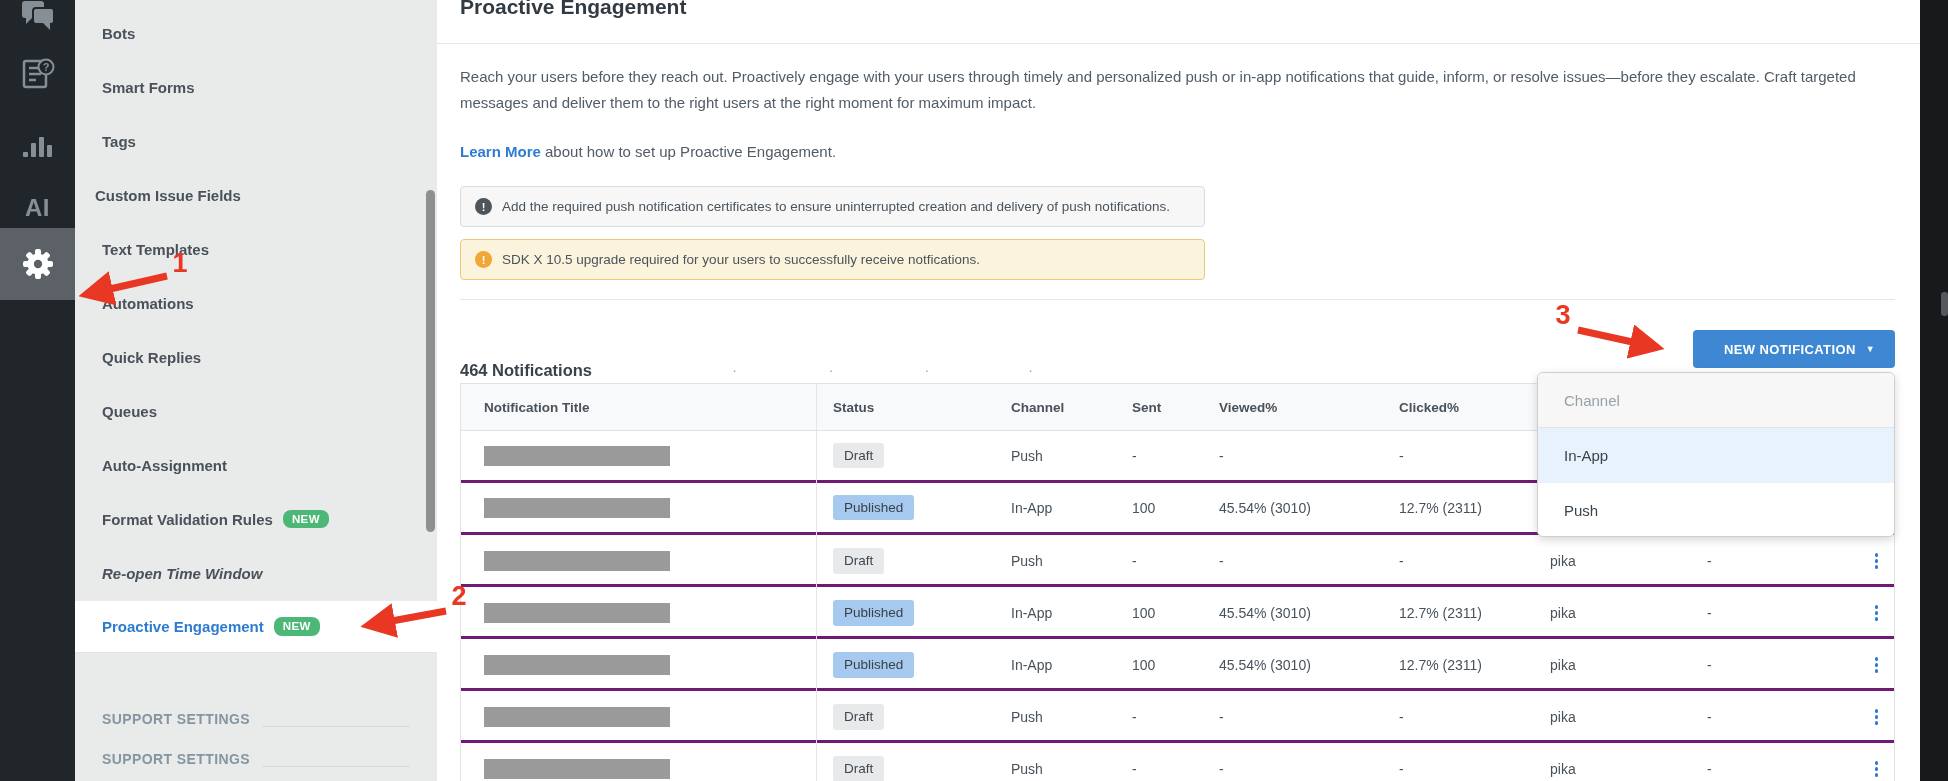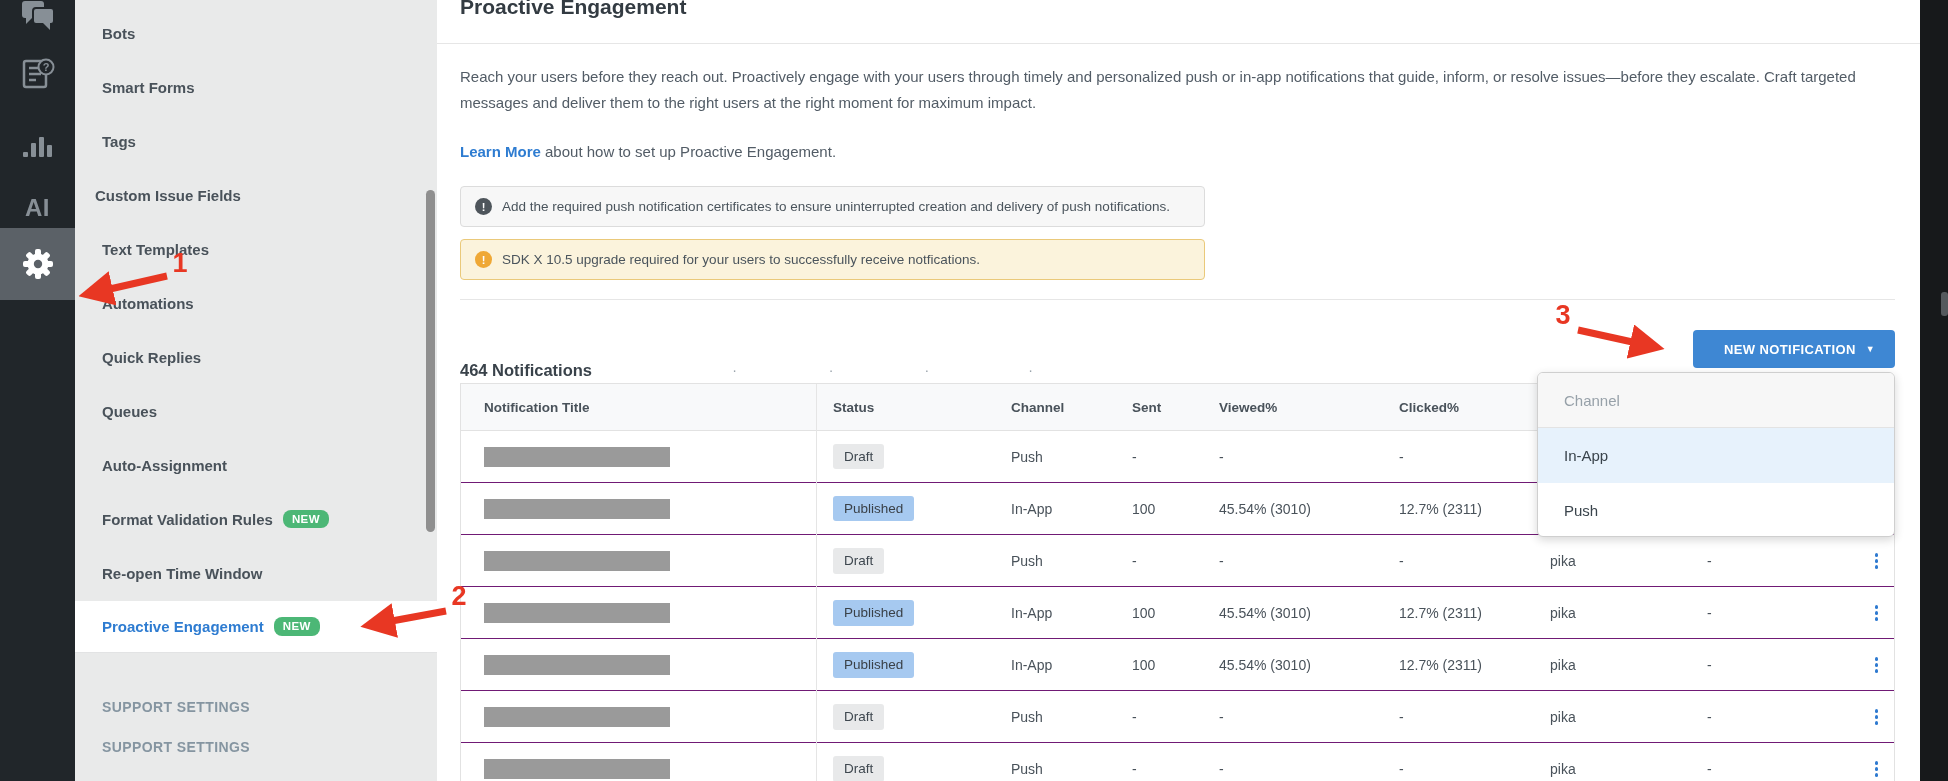--- a/index.html
+++ b/index.html
@@ -17,22 +17,22 @@
   .bars { display:flex; align-items:flex-end; gap:3px; height:22px; }
   .bars i { display:block; width:5px; background:#878f96; border-radius:1px; }
   
   .sidebar { position:absolute; left:75px; top:0; width:362px; height:781px; background:#e9eaea; z-index:2; }
   .side-item { position:absolute; left:0; width:362px; height:30px; display:flex; align-items:center; padding-left:27px;
                font-size:15px; font-weight:bold; color:#49525a; cursor:pointer; }
   .side-item.active-row { height:52px; background:#fff; border-bottom:1px solid #e2e3e4; }
   .side-item.active-row .side-label { color:#2e7cd1; }
   .badge-new { margin-left:10px; background:#4cb776; color:#fff; font-size:11.5px; font-weight:bold; letter-spacing:0.4px;
                padding:4px 9px 3px; border-radius:8px; line-height:1; }
-  .side-heading { position:absolute; left:0; width:362px; height:28px; display:flex; align-items:flex-start; padding:0 27px;
-                  font-size:14px; font-weight:bold; color:#8595a1; letter-spacing:0.4px;flex-direction:column; }
+  .side-heading { position:absolute; left:0; width:362px; height:28px; display:flex; align-items:flex-end; padding:0 27px;
+                  font-size:14px; font-weight:bold; color:#8595a1; letter-spacing:0.4px; }
   .side-heading .rule { flex:1; height:1px; background:#d6d8da; margin-left:12px; }
   .side-scrollbar { position:absolute; left:351px; top:190px; width:9px; height:342px; background:#8f8f8f; border-radius:4.5px; }
   
   .main { position:absolute; left:437px; top:0; width:1483px; height:781px; background:#fff; }
   .page-title { position:absolute; left:23px; top:-5px; font-size:21px; font-weight:bold; color:#333b42; white-space:nowrap; }
   .title-divider { position:absolute; left:0; top:43px; width:1483px; height:1px; background:#e6e6e6; }
   .intro { position:absolute; left:23px; top:64px; width:1428px; font-size:15px; line-height:26px; color:#525c66; }
   .learn-line { position:absolute; left:23px; top:143px; font-size:15px; color:#525c66; }
   .learn-link { color:#2e7cd1; font-weight:bold; text-decoration:none; cursor:pointer; }
   .banner { position:absolute; left:23px; width:745px; height:41px; border-radius:4px; display:flex; align-items:center; padding:0 14px; gap:10px; }
@@ -54,21 +54,21 @@
   .btn-new { position:absolute; left:1256px; top:330px; width:202px; height:38px; background:#3e87d3; border:none; border-radius:4px;
              color:#fff; font-family:inherit; font-size:13px; font-weight:bold; letter-spacing:0.4px; cursor:pointer;
              display:flex; align-items:center; justify-content:center; gap:10px;padding-left:11px; }
   .btn-new .caret { font-size:9px; }
   
   .table { position:absolute; left:23px; top:383px; width:1435px; border:1px solid #e2e2e2; background:#fff; }
   .tr { display:grid; grid-template-columns:372px 178px 121px 87px 180px 151px 157px 150px 39px; align-items:center; }
   .thead { height:47px; background:#f8f9fa; border-bottom:1px solid #e2e2e2; }
   .th { font-size:13.5px; font-weight:bold; color:#49525a; }
   .th:first-child { padding-left:23px; }
-  .row { height:52px; border-bottom:1px solid #701a75; background:#fff; cursor:pointer; }
+  .row { height:52px; border-bottom:3px solid #701a75; background:#fff; cursor:pointer; }
   .td { font-size:14px; color:#49525a; }
   .redacted { width:186px; height:20px; background:#9a9a9a; margin-left:23px; }
   .status-badge { display:inline-block; font-size:13.5px; padding:6px 11px; border-radius:3px; line-height:1; }
   .status-badge.draft { background:#e8e9ea; color:#3e474f; }
   .status-badge.published { background:#a6c9f0; color:#3a4148; }
   .col-divider { position:absolute; left:355px; top:0; bottom:0; width:1px; background:#e5e5e5; }
   .kebab { width:39px; height:52px; display:flex; flex-direction:column; align-items:center; justify-content:center; gap:2.5px; cursor:pointer; }
   .kebab i { display:block; width:3.5px; height:3.5px; border-radius:50%; background:#2f7ad0; }
   
   .dropdown { position:absolute; left:1537px; top:372px; width:358px; height:165px; background:#fff; border:1px solid #cfcfcf;
@@ -158,21 +158,21 @@
     <div class="side-item" style="top:396px;">
         <span class="side-label">Queues</span>
       </div>
     <div class="side-item" style="top:450px;">
         <span class="side-label">Auto-Assignment</span>
       </div>
     <div class="side-item" style="top:504px;">
       <span class="side-label">Format Validation Rules</span>
       <span class="badge-new">NEW</span>
     </div>
-    <div class="side-item" style="top:558px;">
+    <div class="side-item" style="top:558px;font-style:italic;">
         <span class="side-label">Re-open Time Window</span>
       </div>
     <div class="side-item active-row" style="top:601px;">
       <span class="side-label">Proactive Engagement</span>
       <span class="badge-new">NEW</span>
     </div>
     <div class="side-heading" style="top:699px;">
       <span>SUPPORT SETTINGS</span>
         <span class="rule"></span>
     </div>

